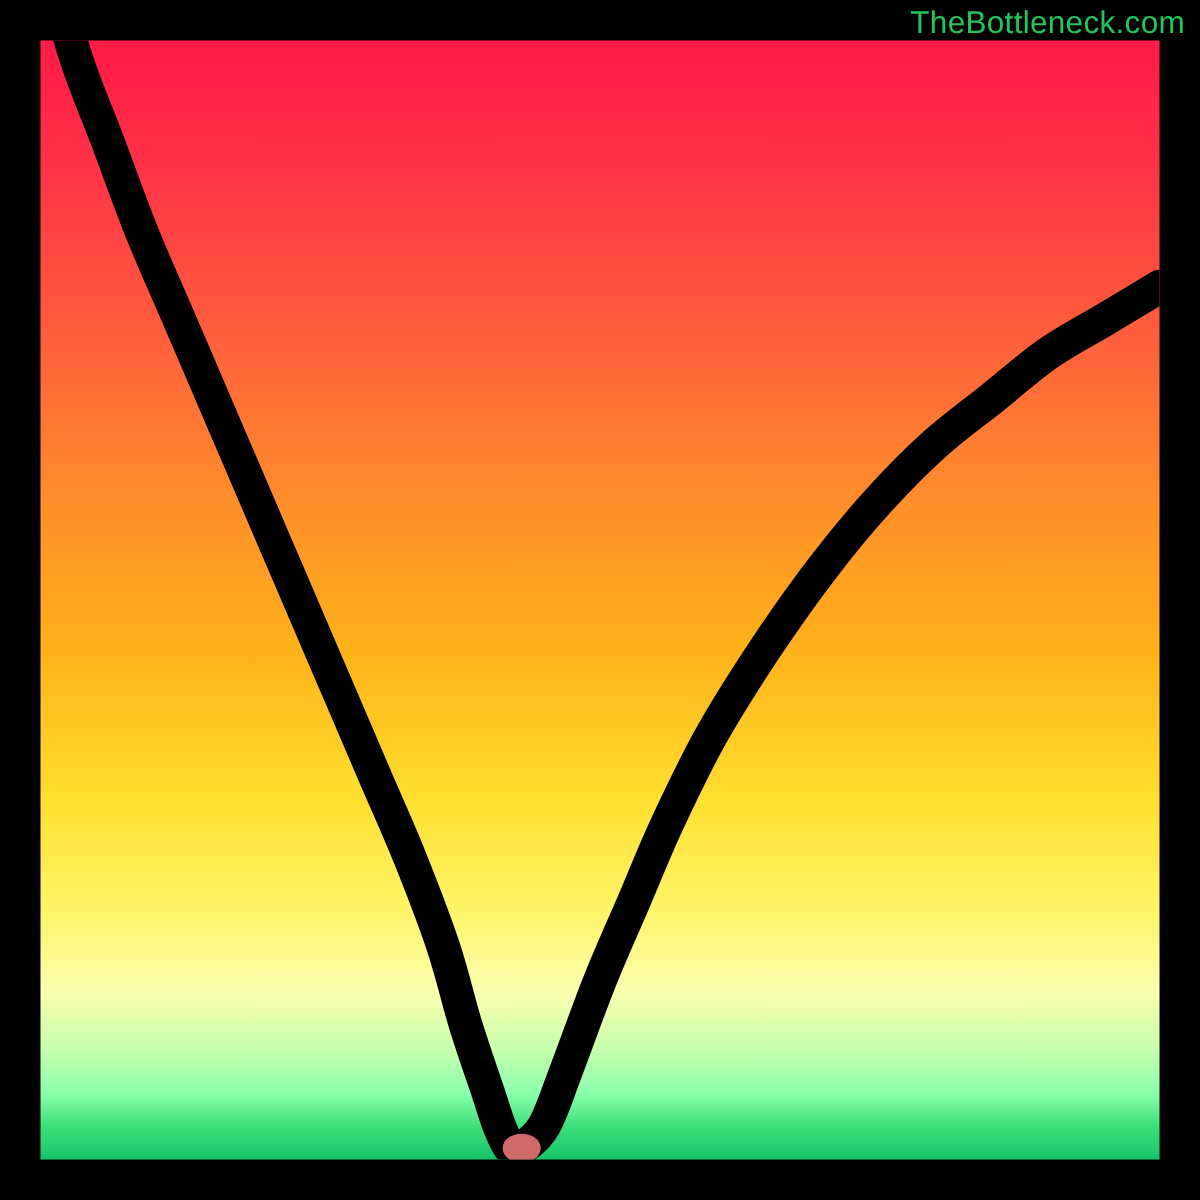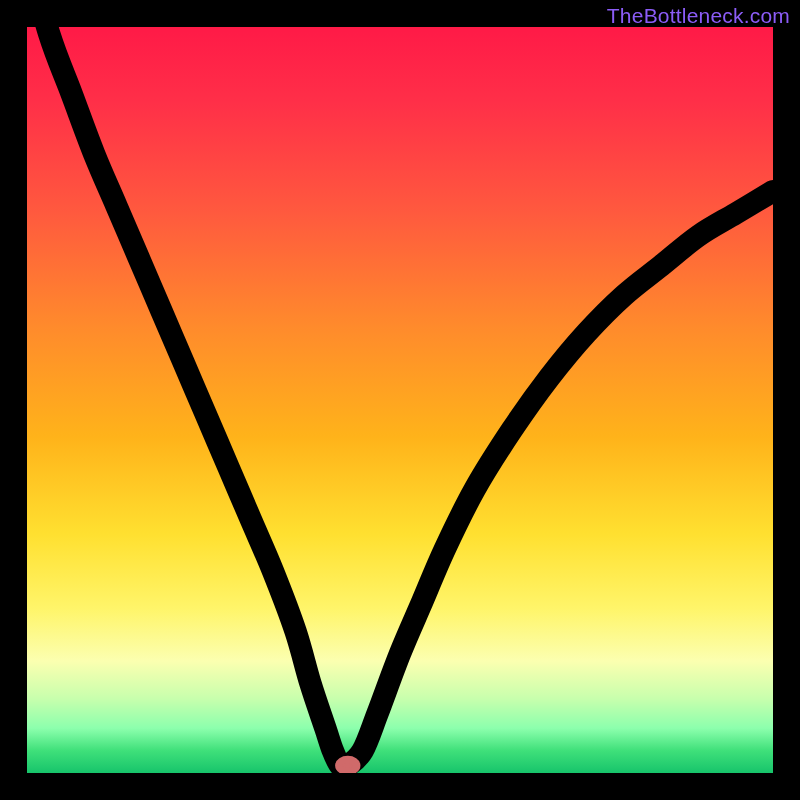--- a/index.html
+++ b/index.html
@@ -44,21 +44,21 @@
     position: absolute;
     left: 0;
     top: 0;
     width: 100%;
     height: 100%;
   }
   .watermark {
     position: absolute;
     top: 4px;
     right: 10px;
-    color: #8b5cf6;
+    color: #22c55e;
     font-size: 21px;
     font-weight: 500;
     letter-spacing: 0.2px;
   }
   .curve {
     fill: none;
     stroke: #000;
     stroke-width: 3;
     stroke-linecap: round;
     stroke-linejoin: round;

